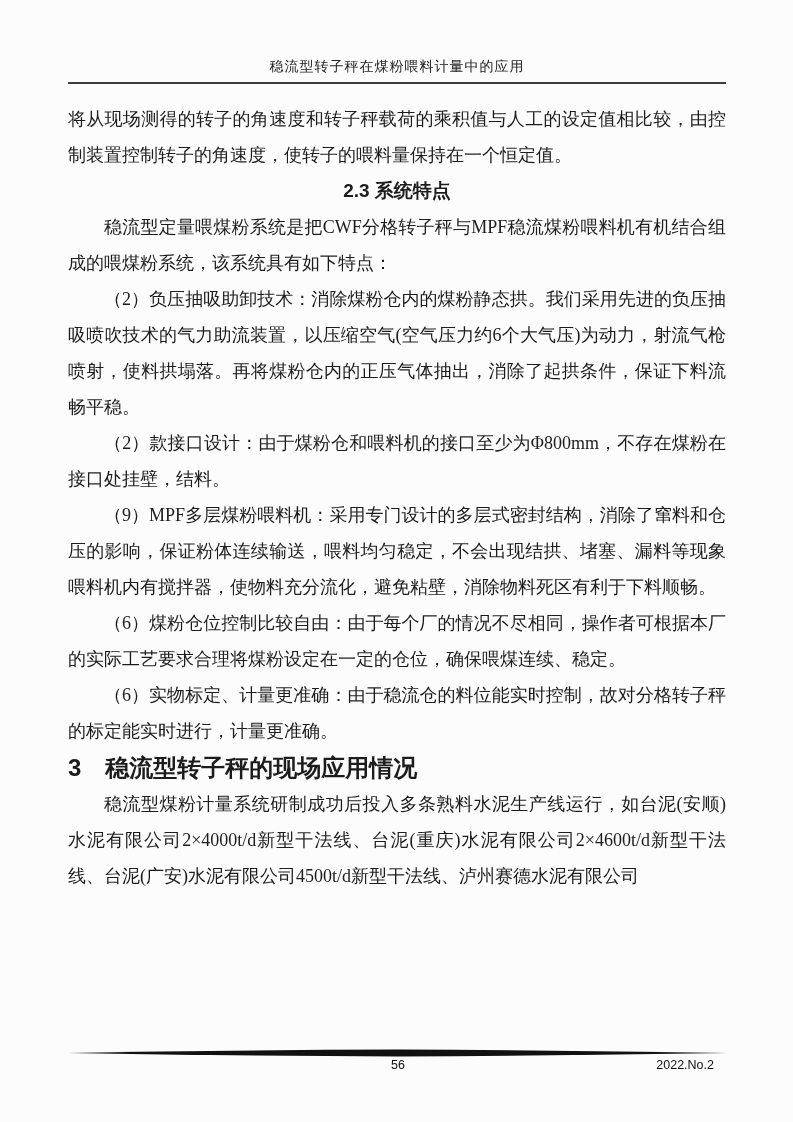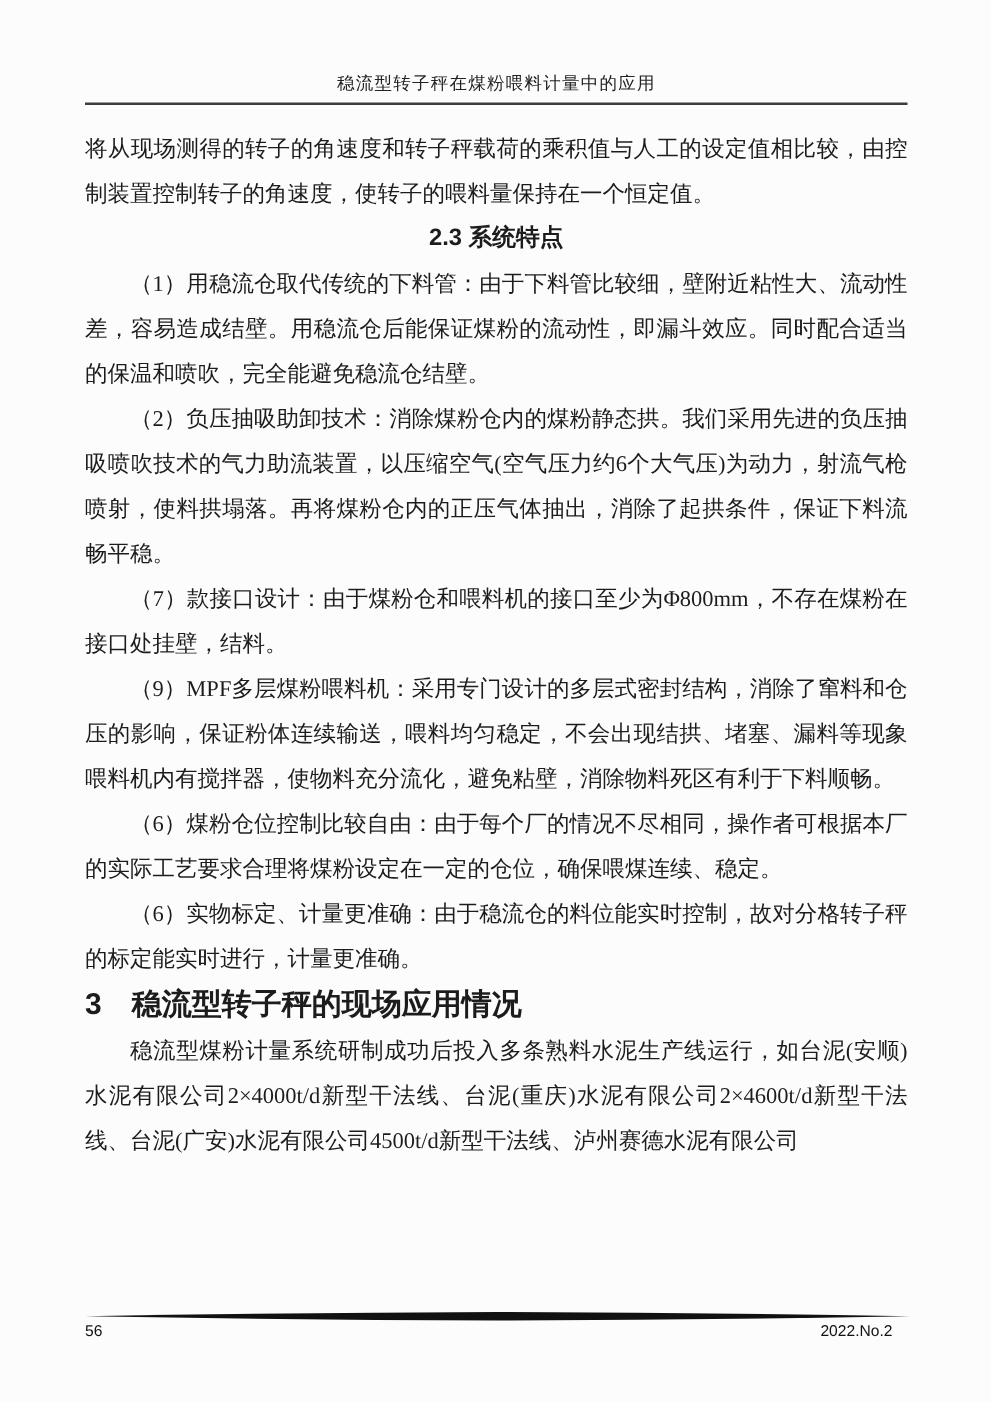--- a/index.html
+++ b/index.html
@@ -81,20 +81,21 @@
     height: 18px;
     margin-top: 1px;
     font-family: "Liberation Sans", "DejaVu Sans", sans-serif;
     font-size: 12.5px;
     color: #111111;
   }
   .page-number {
     position: absolute;
     left: 0;
     right: 0;
+    text-align: center;
   }
   .issue-number {
     position: absolute;
     right: 14px;
     top: 0;
   }
 </style>
 </head>
 <body>
 
@@ -103,26 +104,26 @@
 
     <div class="running-head">稳流型转子秤在煤粉喂料计量中的应用</div>
 
     <div class="head-rule"></div>
 
     <div class="body-text">
       <p>将从现场测得的转子的角速度和转子秤载荷的乘积值与人工的设定值相比较，由控制装置控制转子的角速度，使转子的喂料量保持在一个恒定值。</p>
 
       <p class="heading-sub">2.3 系统特点</p>
 
+      <p class="para-indent">稳流型定量喂煤粉系统是把CWF分格转子秤与MPF稳流煤粉喂料机有机结合组成的喂煤粉系统，该系统具有如下特点：</p>
 
-      <p class="para-indent">（1）用稳流仓取代传统的下料管：由于下料管比较细，壁附近粘性大、流动性差，容易造成结壁。用稳流仓后能保证煤粉的流动性，即漏斗效应。同时配合适当的保温和喷吹，完全能避免稳流仓结壁。</p>
 
       <p class="para-indent">（2）负压抽吸助卸技术：消除煤粉仓内的煤粉静态拱。我们采用先进的负压抽吸喷吹技术的气力助流装置，以压缩空气(空气压力约6个大气压)为动力，射流气枪喷射，使料拱塌落。再将煤粉仓内的正压气体抽出，消除了起拱条件，保证下料流畅平稳。</p>
 
-      <p class="para-indent">（7）款接口设计：由于煤粉仓和喂料机的接口至少为Φ800mm，不存在煤粉在接口处挂壁，结料。</p>
+      <p class="para-indent">（2）款接口设计：由于煤粉仓和喂料机的接口至少为Φ800mm，不存在煤粉在接口处挂壁，结料。</p>
 
       <p class="para-indent">（9）MPF多层煤粉喂料机：采用专门设计的多层式密封结构，消除了窜料和仓压的影响，保证粉体连续输送，喂料均匀稳定，不会出现结拱、堵塞、漏料等现象喂料机内有搅拌器，使物料充分流化，避免粘壁，消除物料死区有利于下料顺畅。</p>
 
       <p class="para-indent">（6）煤粉仓位控制比较自由：由于每个厂的情况不尽相同，操作者可根据本厂的实际工艺要求合理将煤粉设定在一定的仓位，确保喂煤连续、稳定。</p>
 
       <p class="para-indent">（6）实物标定、计量更准确：由于稳流仓的料位能实时控制，故对分格转子秤的标定能实时进行，计量更准确。</p>
 
       <p class="heading-main">3　稳流型转子秤的现场应用情况</p>
 
       <p class="para-indent">稳流型煤粉计量系统研制成功后投入多条熟料水泥生产线运行，如台泥(安顺)水泥有限公司2×4000t/d新型干法线、台泥(重庆)水泥有限公司2×4600t/d新型干法线、台泥(广安)水泥有限公司4500t/d新型干法线、泸州赛德水泥有限公司</p>

